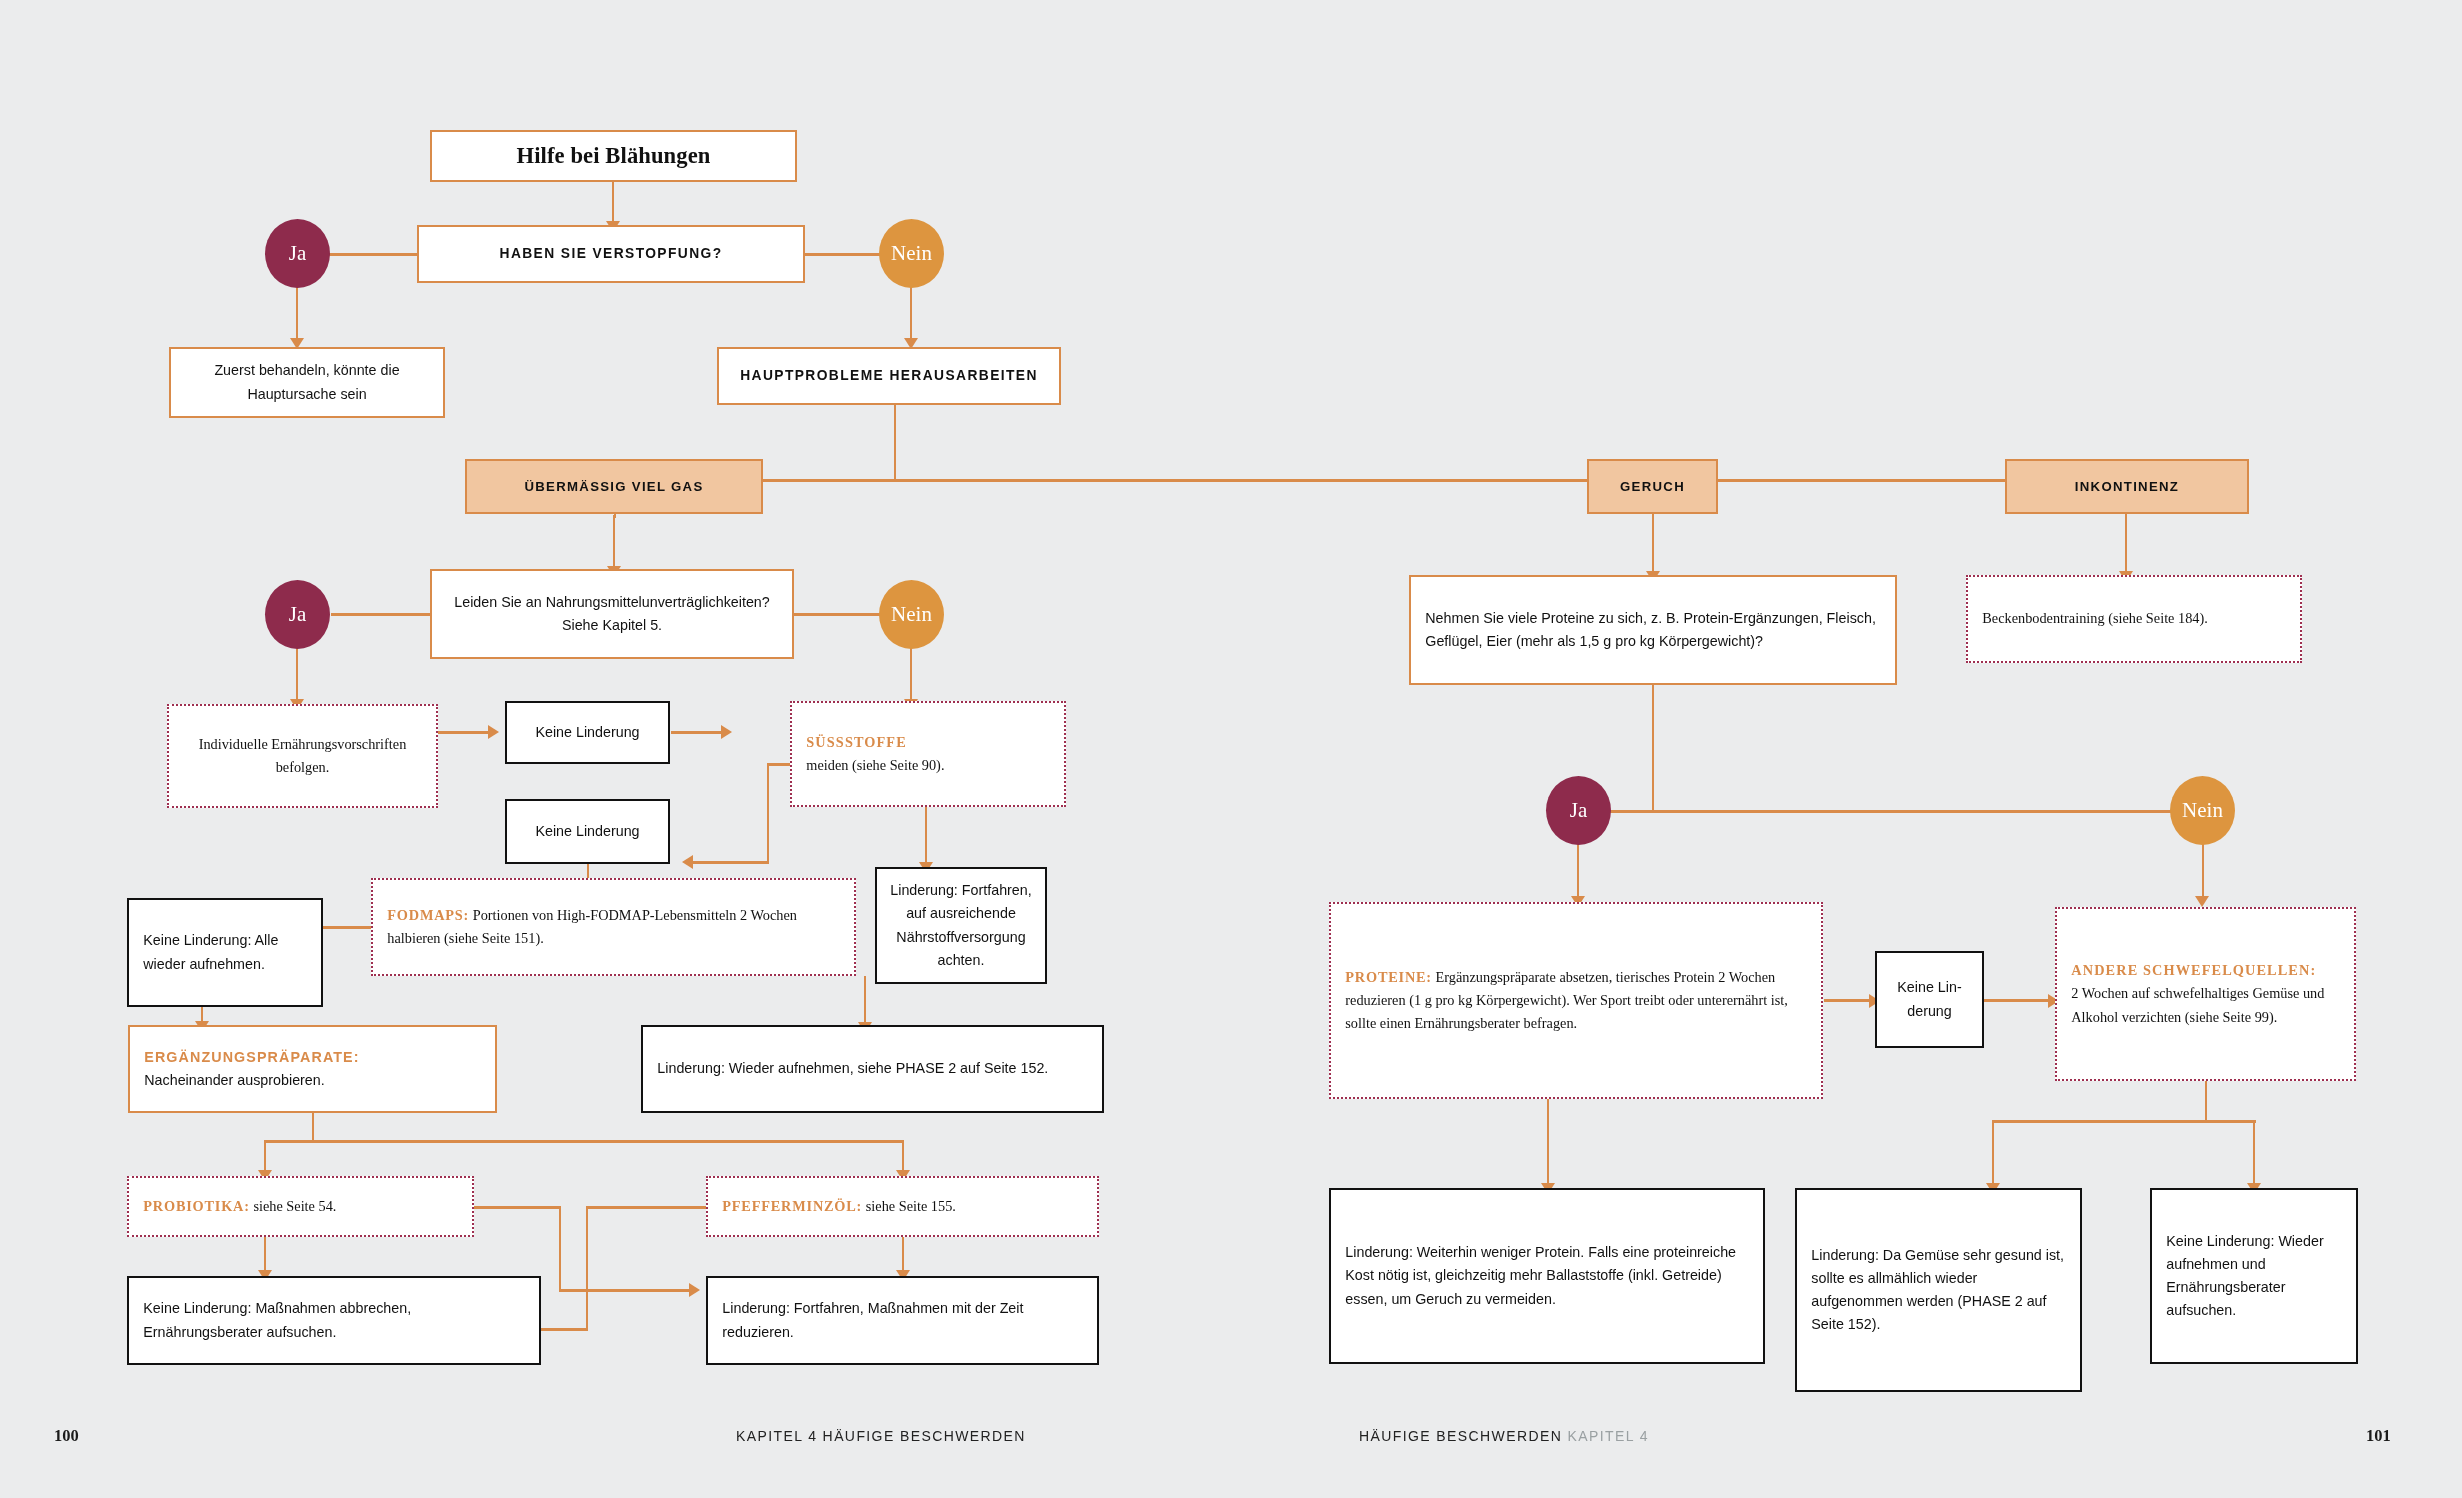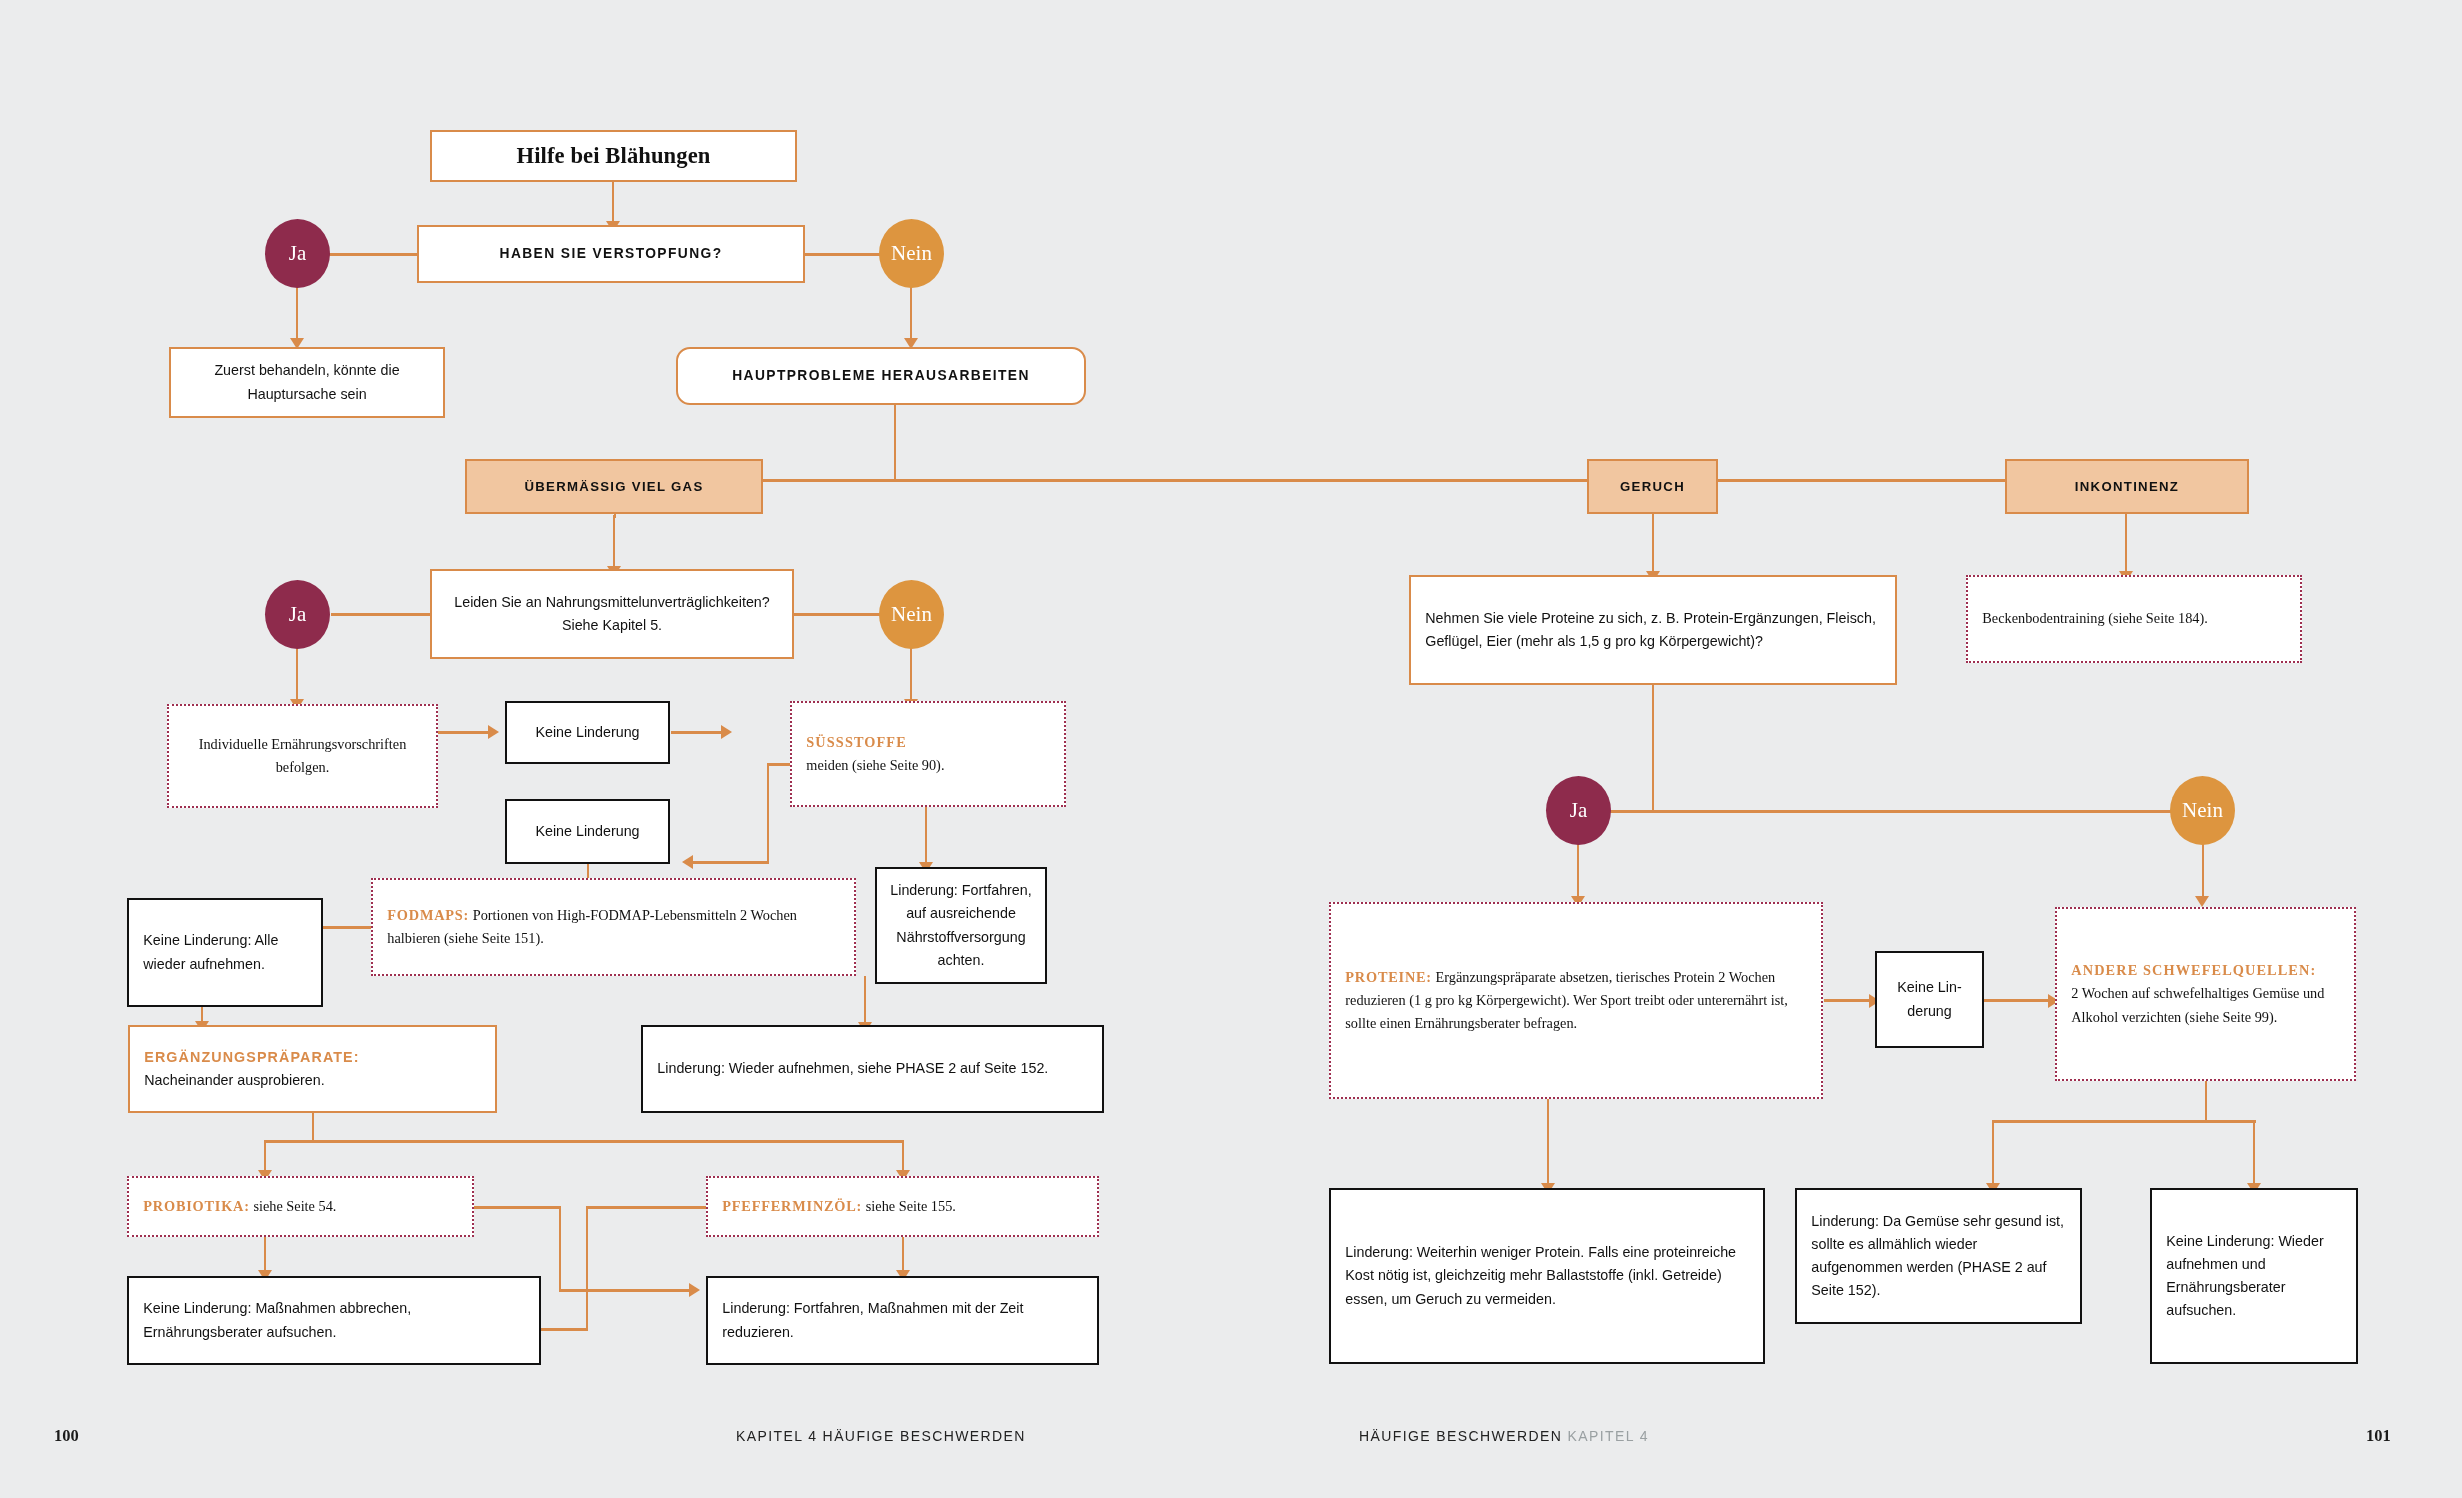--- a/index.html
+++ b/index.html
@@ -151,21 +151,21 @@
   <div class="bubble bub-nein" style="left:879px;top:219px;width:65px;height:69px;">
     <span class="t">Nein</span>
   </div>
   <div class="ln lnv" style="left:910px;top:287px;width:2.2px;height:55px;"></div>
   <div class="arrow ar-down" style="left:904px;top:338px;"></div>
 
   <div class="node b-orange bodyC" style="left:169px;top:347px;width:276px;height:71px;">
     <span class="t">Zuerst behandeln, könnte die Hauptursache sein</span>
   </div>
 
-  <div class="node b-orange caps" style="left:676px;top:347px;width:410px;height:58px;border-radius:14px;">
+  <div class="node b-orange caps" style="left:717px;top:347px;width:344px;height:58px;">
     <span class="t">HAUPTPROBLEME HERAUSARBEITEN</span>
   </div>
 
   <div class="ln lnv" style="left:894px;top:405px;width:2.2px;height:74px;"></div>
   <div class="ln lnh" style="left:614px;top:479px;width:1513px;height:2.8px;"></div>
   <div class="ln lnv" style="left:614px;top:479px;width:2.2px;height:39px;"></div>
   <div class="ln lnv" style="left:1652px;top:479px;width:2.2px;height:39px;"></div>
   <div class="ln lnv" style="left:2125px;top:479px;width:2.2px;height:39px;"></div>
 
   <div class="node fill-peach capsL" style="left:465px;top:459px;width:298px;height:55px;">
@@ -362,21 +362,21 @@
     <span class="t">Linderung: Weiterhin weniger Protein. Falls eine proteinreiche Kost nötig ist, gleichzeitig mehr Ballaststoffe (inkl. Getreide) essen, um Geruch zu vermeiden.</span>
   </div>
 
   <div class="ln lnv" style="left:2205px;top:1081px;width:2.2px;height:40px;"></div>
   <div class="ln lnh" style="left:1992px;top:1120px;width:264px;height:2.8px;"></div>
   <div class="ln lnv" style="left:1992px;top:1120px;width:2.2px;height:68px;"></div>
   <div class="arrow ar-down" style="left:1986px;top:1183px;"></div>
   <div class="ln lnv" style="left:2253px;top:1120px;width:2.2px;height:68px;"></div>
   <div class="arrow ar-down" style="left:2247px;top:1183px;"></div>
 
-  <div class="node b-black body" style="left:1795px;top:1188px;width:287px;height:136px;">
+  <div class="node b-black body" style="left:1795px;top:1188px;width:287px;height:204px;">
     <span class="t">Linderung: Da Gemüse sehr gesund ist, sollte es allmählich wieder aufgenommen werden (PHASE 2 auf Seite 152).</span>
   </div>
 
   <div class="node b-black body" style="left:2150px;top:1188px;width:208px;height:176px;">
     <span class="t">Keine Linderung: Wieder aufnehmen und Ernährungs­berater aufsuchen.</span>
   </div>
 
   <div class="pageno" style="left:54px;top:1426px;">100</div>
   <div class="footer" style="left:736px;top:1428px;">KAPITEL 4 HÄUFIGE BESCHWERDEN</div>
   <div class="footer" style="left:1359px;top:1428px;">

